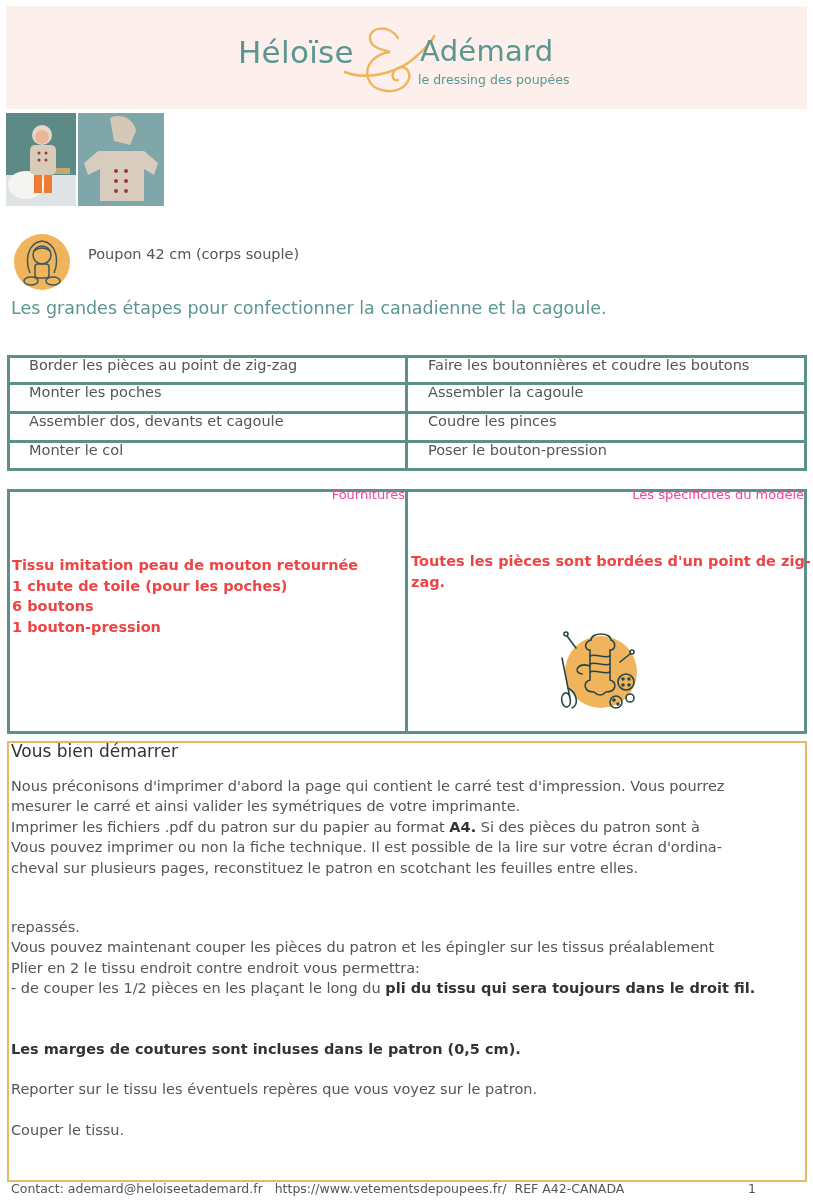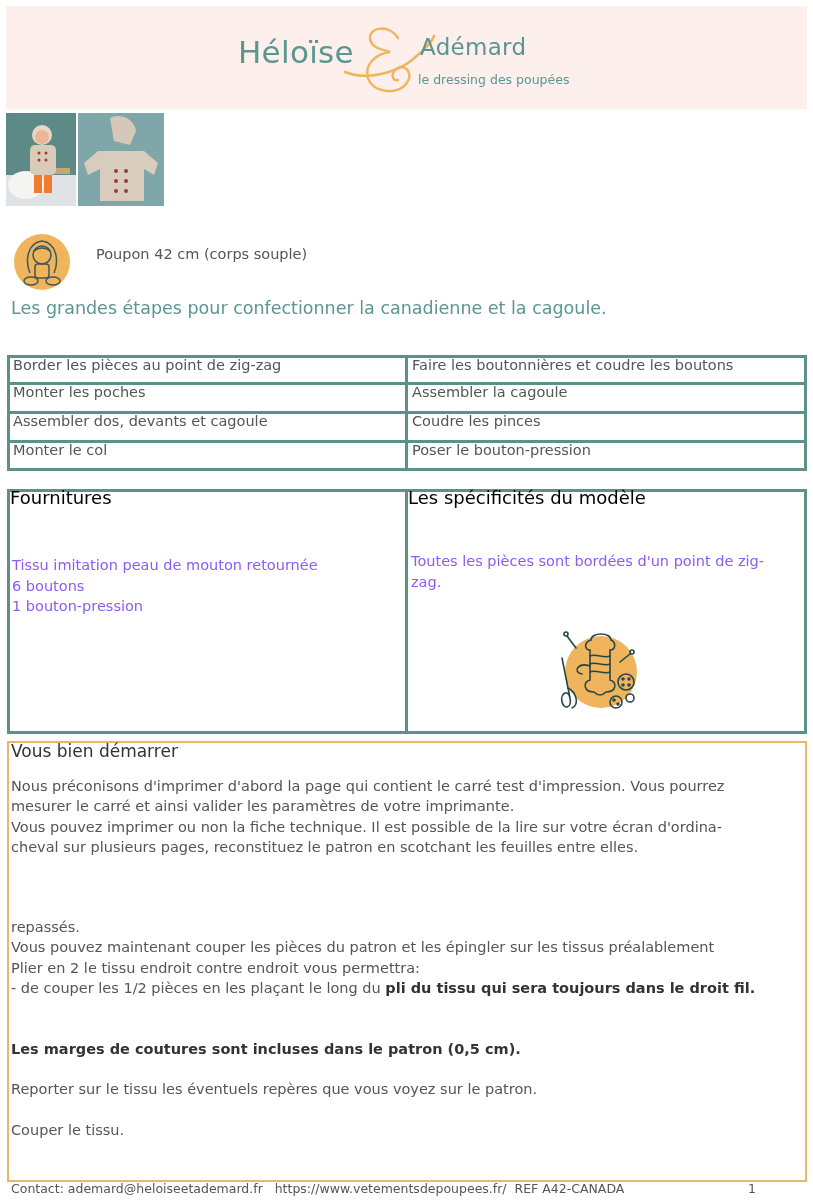--- a/index.html
+++ b/index.html
@@ -3,44 +3,44 @@
 <meta charset="utf-8">
 <style>
   html, body { margin:0; padding:0; background:#ffffff; }
   body { width:813px; height:1203px; position:relative; overflow:hidden;
          font-family:"DejaVu Sans", sans-serif; color:#4a4a4a; }
   .abs { position:absolute; }
 
   
   .banner { left:6px; top:6px; width:801px; height:103px; background:#fcefec; }
   .logo-left { left:238px; top:34px; font-size:31px; color:#5b9690; letter-spacing:0.3px; font-weight:400; }
-  .logo-right { left:420px; top:34px; font-size:23px; color:#5b9690; letter-spacing:0.3px; }
+  .logo-right { left:420px; top:34px; font-size:29px; color:#5b9690; letter-spacing:0.3px; }
   .logo-tag { left:418px; top:72px; font-size:12.5px; color:#5b9690; }
   .amp { left:340px; top:20px; width:100px; height:80px; }
 
   
   .photo1 { left:6px; top:113px; width:70px; height:93px; overflow:hidden; }
   .photo2 { left:78px; top:113px; width:86px; height:93px; overflow:hidden; }
 
   .doll-icon { left:13px; top:233px; width:58px; height:58px; }
-  .doll-label { left:88px; top:246px; font-size:14.5px; color:#555;margin-left:8px; }
+  .doll-label { left:88px; top:246px; font-size:14.5px; color:#555; }
 
   .main-title { left:11px; top:298px; font-size:17.5px; color:#5b9690; }
 
   
   .steps { left:7px; top:355px; width:800px; height:116px; border:3px solid #5b908b; box-sizing:border-box; }
   .step-cell { position:absolute; height:26px; box-sizing:border-box; font-size:14.5px; color:#555;
-               padding-left:3px; line-height:14px; overflow:hidden; }
+               padding-left:19px; line-height:14px; overflow:hidden; }
   .hline { position:absolute; height:3px; background:#5b908b; left:7px; width:800px; }
   .vline { position:absolute; width:3px; background:#5b908b; }
 
   
   .box2 { left:7px; top:489px; width:800px; height:245px; border:3px solid #5b908b; box-sizing:border-box; }
-  .box-head { position:absolute; font-size:18px; color:#000000; text-align:left; top:487px; }
-  .box-text { position:absolute; font-size:14.5px; color:#8b5cf6; line-height:20.5px; }
+  .box-head { position:absolute; font-size:13px; color:#ec4899; text-align:right; top:487px; }
+  .box-text { position:absolute; font-size:14.5px; color:#ef4444; line-height:20.5px;font-weight:bold; }
 
   .sewing-icon { left:556px; top:628px; width:86px; height:86px; }
 
   
   .startbox { left:7px; top:741px; width:800px; height:441px; border:2px solid #e8b86a; box-sizing:border-box; }
   .start-title { left:11px; top:741px; font-size:17px; color:#333; }
   .start-p { position:absolute; left:11px; width:792px; font-size:14.5px; color:#555; line-height:20.4px; }
   .start-p b { color:#333; font-weight:bold; }
 
   .footer { left:11px; top:1181px; font-size:12.5px; color:#555; white-space:pre; }
@@ -116,20 +116,21 @@
 <div class="step-cell" style="left:409px; top:385px; width:324px">Assembler la cagoule</div>
 <div class="step-cell" style="left:409px; top:414px; width:395px">Coudre les pinces</div>
 <div class="step-cell" style="left:409px; top:443px; width:395px">Poser le bouton-pression</div>
 
 <div class="abs box2"></div>
 <div class="vline" style="left:405px; top:489px; height:245px"></div>
 
 <div class="box-head" style="left:10px; width:395px">Fournitures</div>
 <div class="box-text" style="left:12px; top:555px">
   <div>Tissu imitation peau de mouton retournée</div>
+  <div>1 chute de toile (pour les poches)</div>
   <div>6 boutons</div>
   <div>1 bouton-pression</div>
 </div>
 
 <div class="box-head" style="left:408px; width:396px">Les spécificités du modèle</div>
 <div class="box-text" style="left:411px; top:551px">
   <div>Toutes les pièces sont bordées d'un point de zig-</div>
   <div>zag.</div>
 </div>
 
@@ -157,21 +158,22 @@
       <circle cx="62" cy="76" r="1"></circle>
     <circle cx="74" cy="70" r="4"></circle>
   </g>
 </svg>
 
 <div class="abs startbox"></div>
 <div class="abs start-title">Vous bien démarrer</div>
 
 <div class="start-p" style="top:776px">
   <div>Nous préconisons d'imprimer d'abord la page qui contient le carré test d'impression. Vous pourrez</div>
-  <div>mesurer le carré et ainsi valider les paramètres de votre imprimante.</div>
+  <div>mesurer le carré et ainsi valider les symétriques de votre imprimante.</div>
+  <div><span>Imprimer les fichiers .pdf du patron sur du papier au format </span><b>A4.</b><span> Si des pièces du patron sont à</span></div>
   <div>Vous pouvez imprimer ou non la fiche technique. Il est possible de la lire sur votre écran d'ordina-</div>
   <div>cheval sur plusieurs pages, reconstituez le patron en scotchant les feuilles entre elles.</div>
 </div>
 
 <div class="start-p" style="top:917px">
   <div>repassés.</div>
   <div>Vous pouvez maintenant couper les pièces du patron et les épingler sur les tissus préalablement</div>
   <div>Plier en 2 le tissu endroit contre endroit vous permettra:</div>
   <div><span>- de couper les 1/2 pièces en les plaçant le long du </span><b>pli du tissu qui sera toujours dans le droit fil.</b></div>
 </div>

